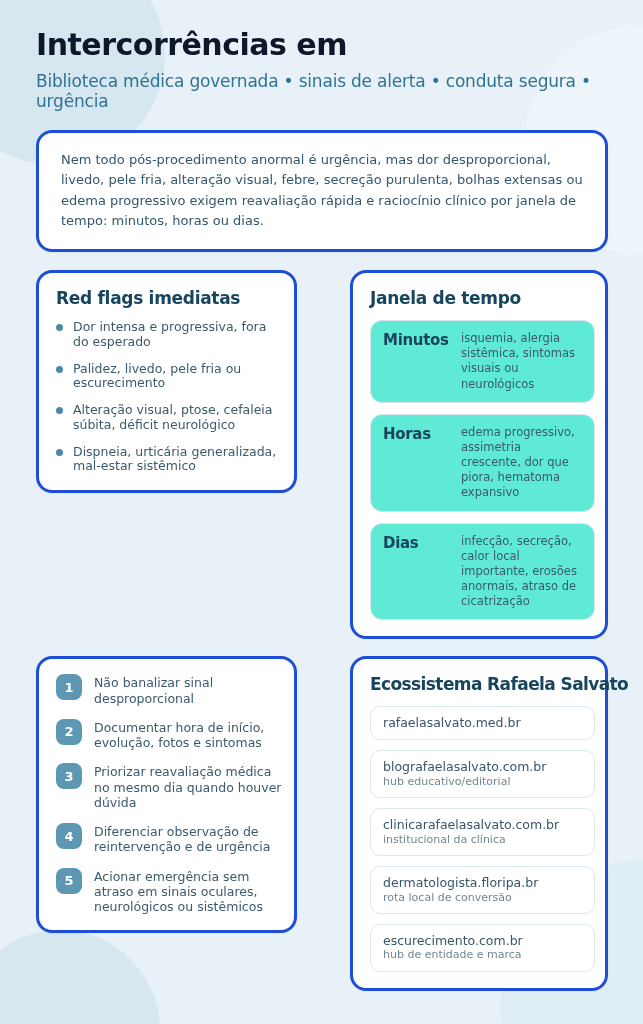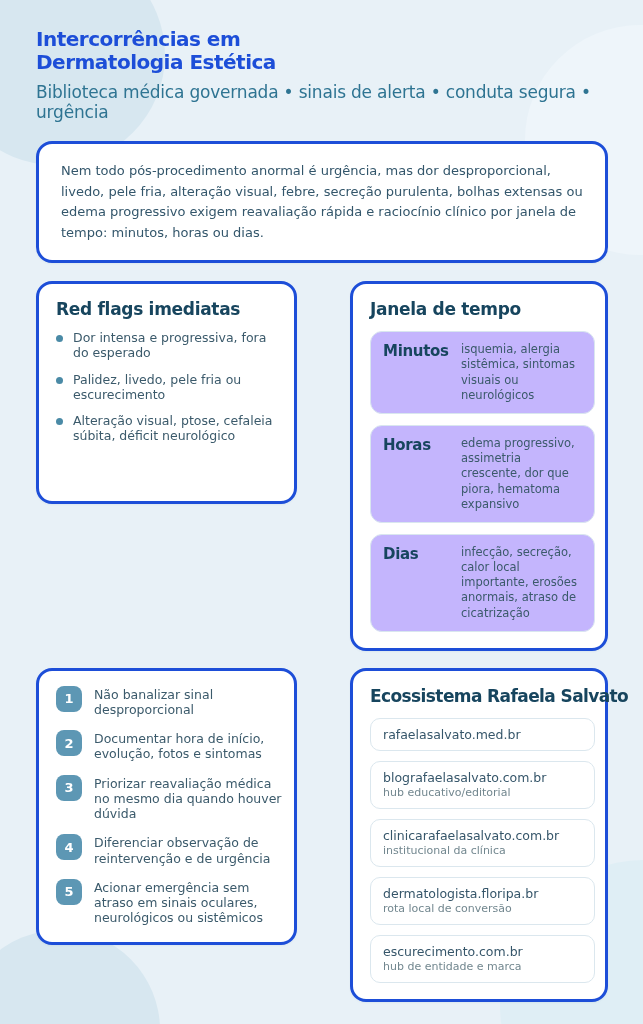--- a/index.html
+++ b/index.html
@@ -13,21 +13,21 @@
   }
   .bg-circle { position: absolute; border-radius: 50%; z-index: 0; }
   .c-tl { left: -55px; top: -55px; width: 220px; height: 220px; background: #d7e7f0; }
   .c-tr { left: 525px; top: 25px; width: 230px; height: 230px; background: #eef5fa; }
   .c-bl { left: -40px; top: 930px; width: 200px; height: 200px; background: #d7e7f0; }
   .c-br { left: 500px; top: 860px; width: 290px; height: 290px; background: #dfeef5; }
 
   .content { position: relative; z-index: 1; padding: 28px 35px 0 36px; }
 
   h1.page-title {
-    color: #1d4ed8; font-size: 20px; line-height: 1.13;
+    color: #0f172a; font-size: 30px; line-height: 1.13;
     letter-spacing: -0.5px; font-weight: bold;
   }
   h1.page-title span { display: block; }
   .subtitle {
     margin-top: 9px; color: #2e7492; font-size: 17px; letter-spacing: -0.2px;
   }
 
   .card {
     background: #ffffff;
     border: 3px solid #1d4ed8;
@@ -60,21 +60,21 @@
   .rf-item { display: flex; gap: 10px; margin-bottom: 12px; }
   .rf-item:last-child { margin-bottom: 0; }
   .dot {
     width: 7px; height: 7px; border-radius: 50%;
     background: #4a8aa6; flex: 0 0 auto; margin-top: 4px;
   }
   .rf-item p { font-size: 12.5px; line-height: 1.18; color: #3b5a6b; }
 
   
   .tw-row {
-    display: flex; background: #c4b5fd;
+    display: flex; background: #5eead4;
     border: 1px solid #d9e6ef; border-radius: 12px;
     padding: 10px 12px; margin-bottom: 11px;
   }
   .tw-row:last-child { margin-bottom: 0; }
   .tw-label { width: 78px; flex: 0 0 auto; font-weight: bold; font-size: 15px; color: #17455e; letter-spacing: -0.3px; }
   .tw-desc { flex: 1; font-size: 11.5px; line-height: 1.32; color: #3b5a6b; }
 
   
   .step { display: flex; gap: 12px; margin-bottom: 13px; align-items: flex-start; }
   .step:last-child { margin-bottom: 0; }
@@ -101,21 +101,20 @@
 
 <div class="bg-circle c-tl"></div>
 <div class="bg-circle c-tr"></div>
 <div class="bg-circle c-bl"></div>
 <div class="bg-circle c-br"></div>
 
 <div class="content">
 
   <h1 class="page-title">
     <span>Intercorrências em</span>
-    <span>Dermatologia Estética</span>
   </h1>
   <div class="subtitle">Biblioteca médica governada • sinais de alerta • conduta segura • urgência</div>
 
   <div class="card intro-card">
     <p>Nem todo pós-procedimento anormal é urgência, mas dor desproporcional, livedo, pele fria, alteração visual, febre, secreção purulenta, bolhas extensas ou edema progressivo exigem reavaliação rápida e raciocínio clínico por janela de tempo: minutos, horas ou dias.</p>
   </div>
 
   <div class="grid">
 
     <div class="card section-card card-redflags">
@@ -124,20 +123,24 @@
         <span class="dot"></span>
         <p>Dor intensa e progressiva, fora do esperado</p>
       </div>
       <div class="rf-item">
         <span class="dot"></span>
         <p>Palidez, livedo, pele fria ou escurecimento</p>
       </div>
       <div class="rf-item">
         <span class="dot"></span>
         <p>Alteração visual, ptose, cefaleia súbita, déficit neurológico</p>
+      </div>
+      <div class="rf-item">
+        <span class="dot"></span>
+        <p>Dispneia, urticária generalizada, mal-estar sistêmico</p>
       </div>
     </div>
 
     <div class="card section-card card-timewindow">
       <h2>Janela de tempo</h2>
       <div class="tw-row">
         <span class="tw-label">Minutos</span>
         <span class="tw-desc">isquemia, alergia sistêmica, sintomas visuais ou neurológicos</span>
       </div>
       <div class="tw-row">

